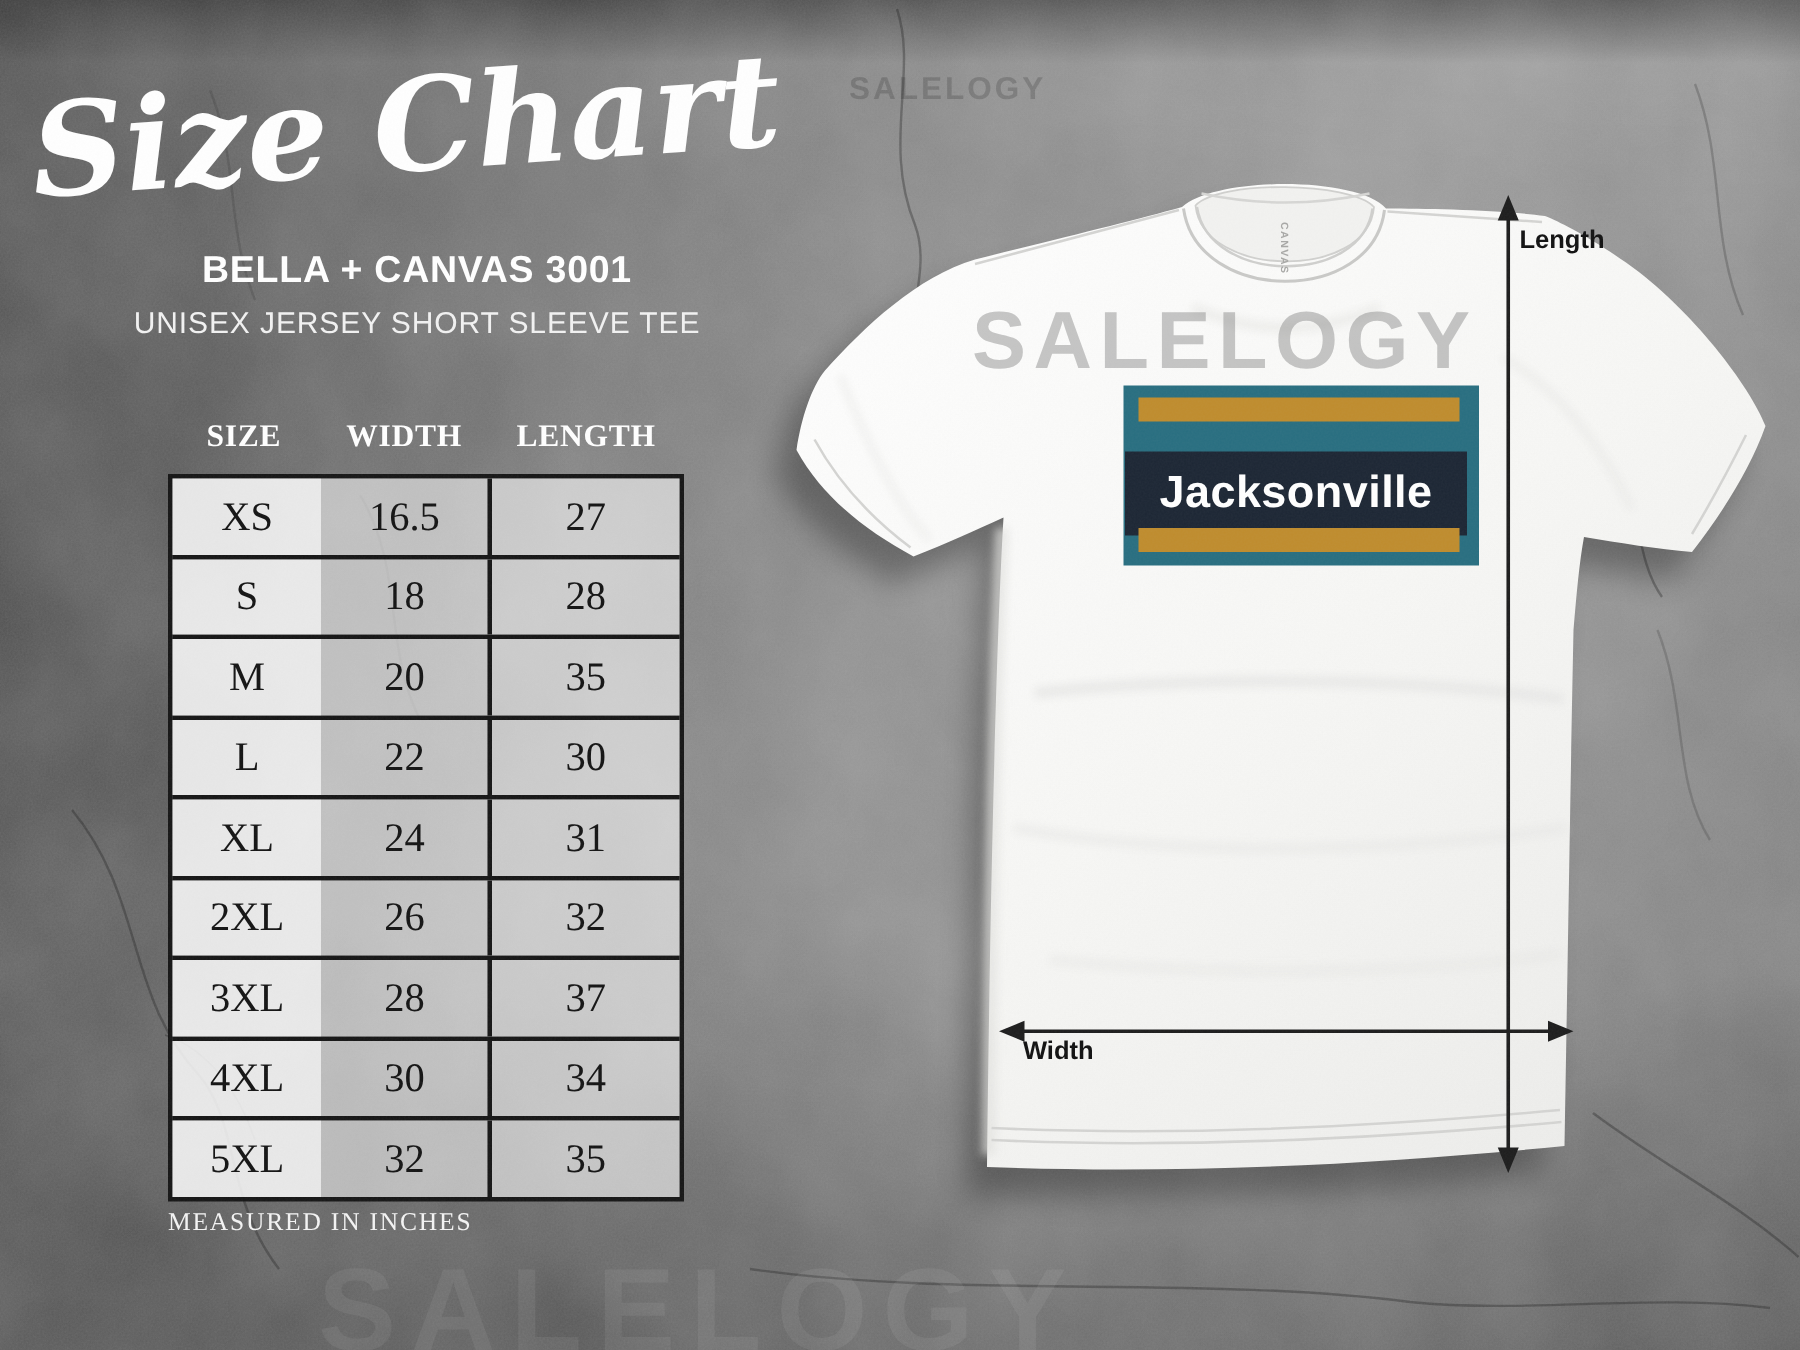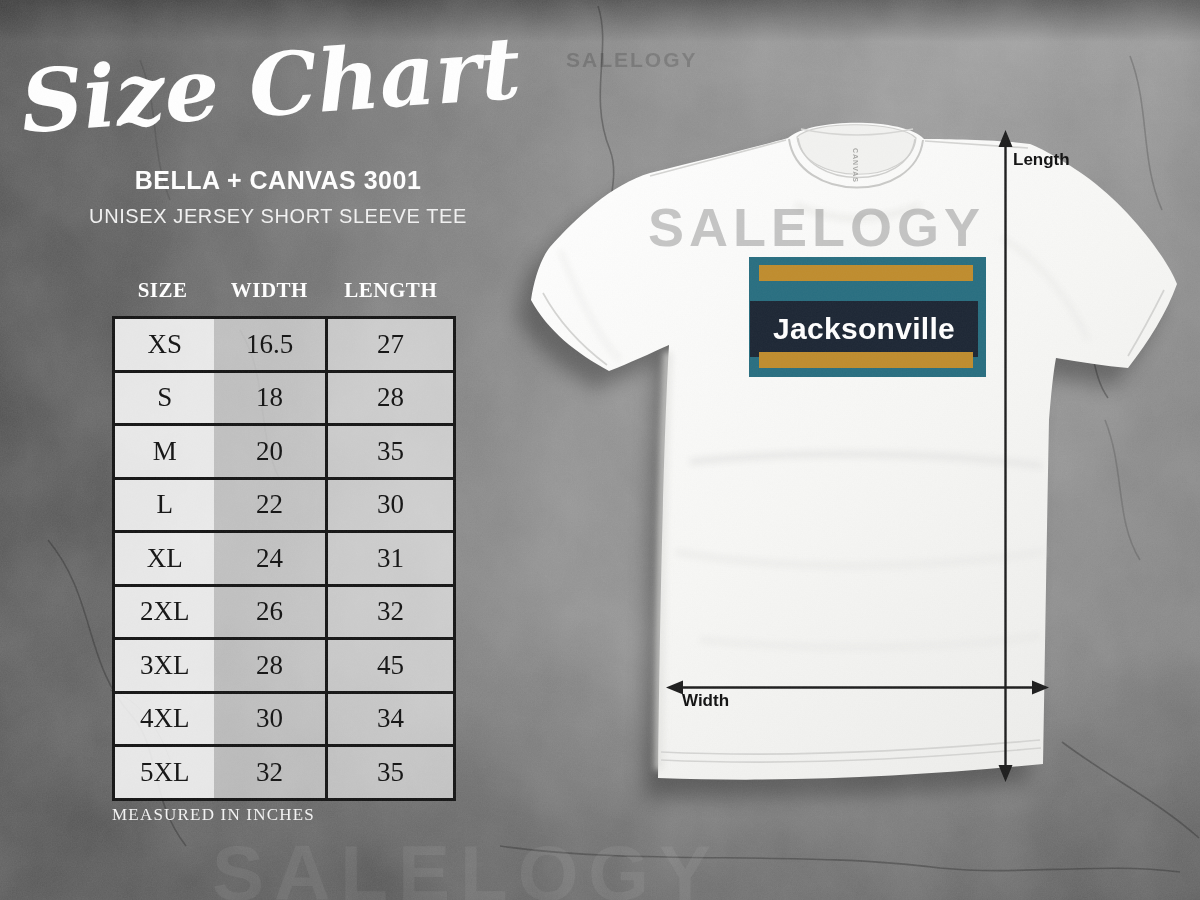--- a/index.html
+++ b/index.html
@@ -207,21 +207,21 @@
         <div class="cell c2">31</div>
       </div>
       <div class="trow">
         <div class="cell c0">2XL</div>
         <div class="cell c1">26</div>
         <div class="cell c2">32</div>
       </div>
       <div class="trow">
         <div class="cell c0">3XL</div>
         <div class="cell c1">28</div>
-        <div class="cell c2">45</div>
+        <div class="cell c2">37</div>
       </div>
       <div class="trow">
         <div class="cell c0">4XL</div>
         <div class="cell c1">30</div>
         <div class="cell c2">34</div>
       </div>
       <div class="trow">
         <div class="cell c0">5XL</div>
         <div class="cell c1">32</div>
         <div class="cell c2">35</div>

